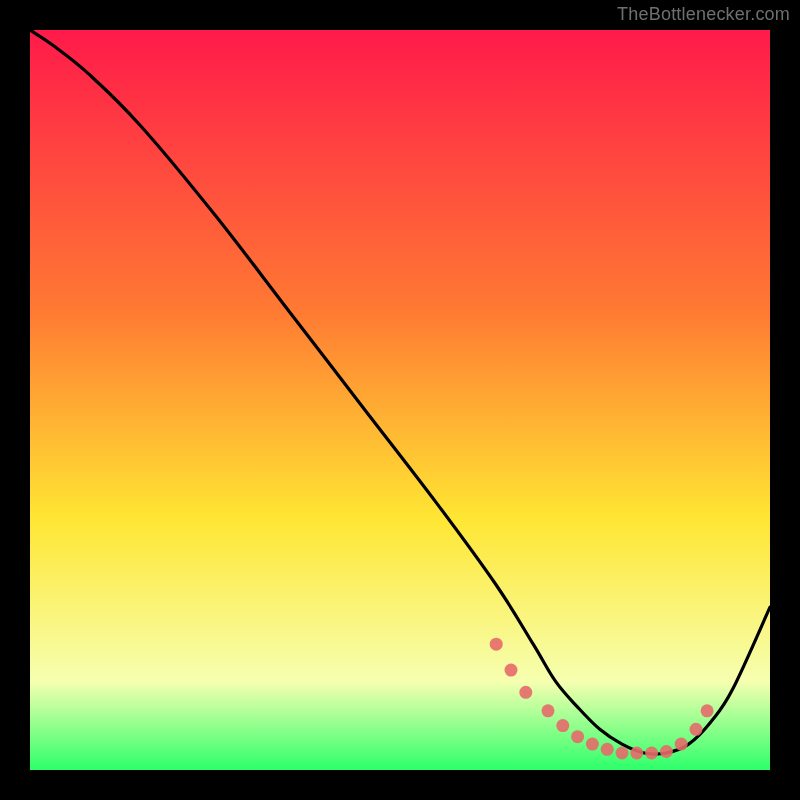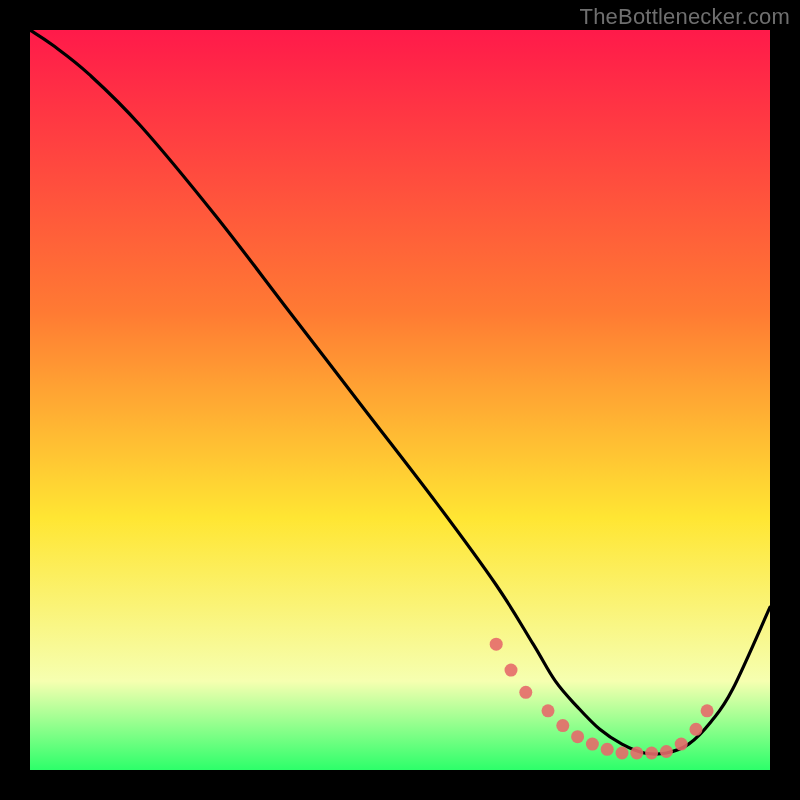--- a/index.html
+++ b/index.html
@@ -15,21 +15,21 @@
     position: relative;
     width: 800px;
     height: 800px;
     background: #000;
   }
   .watermark {
     position: absolute;
     top: 4px;
     right: 10px;
     color: #6f6f6f;
-    font-size: 22px;
+    font-size: 18px;
     font-weight: 500;
     letter-spacing: 0.2px;
     z-index: 10;
   }
   .plot-outer {
     position: absolute;
     left: 30px;
     top: 30px;
     width: 740px;
     height: 740px;

